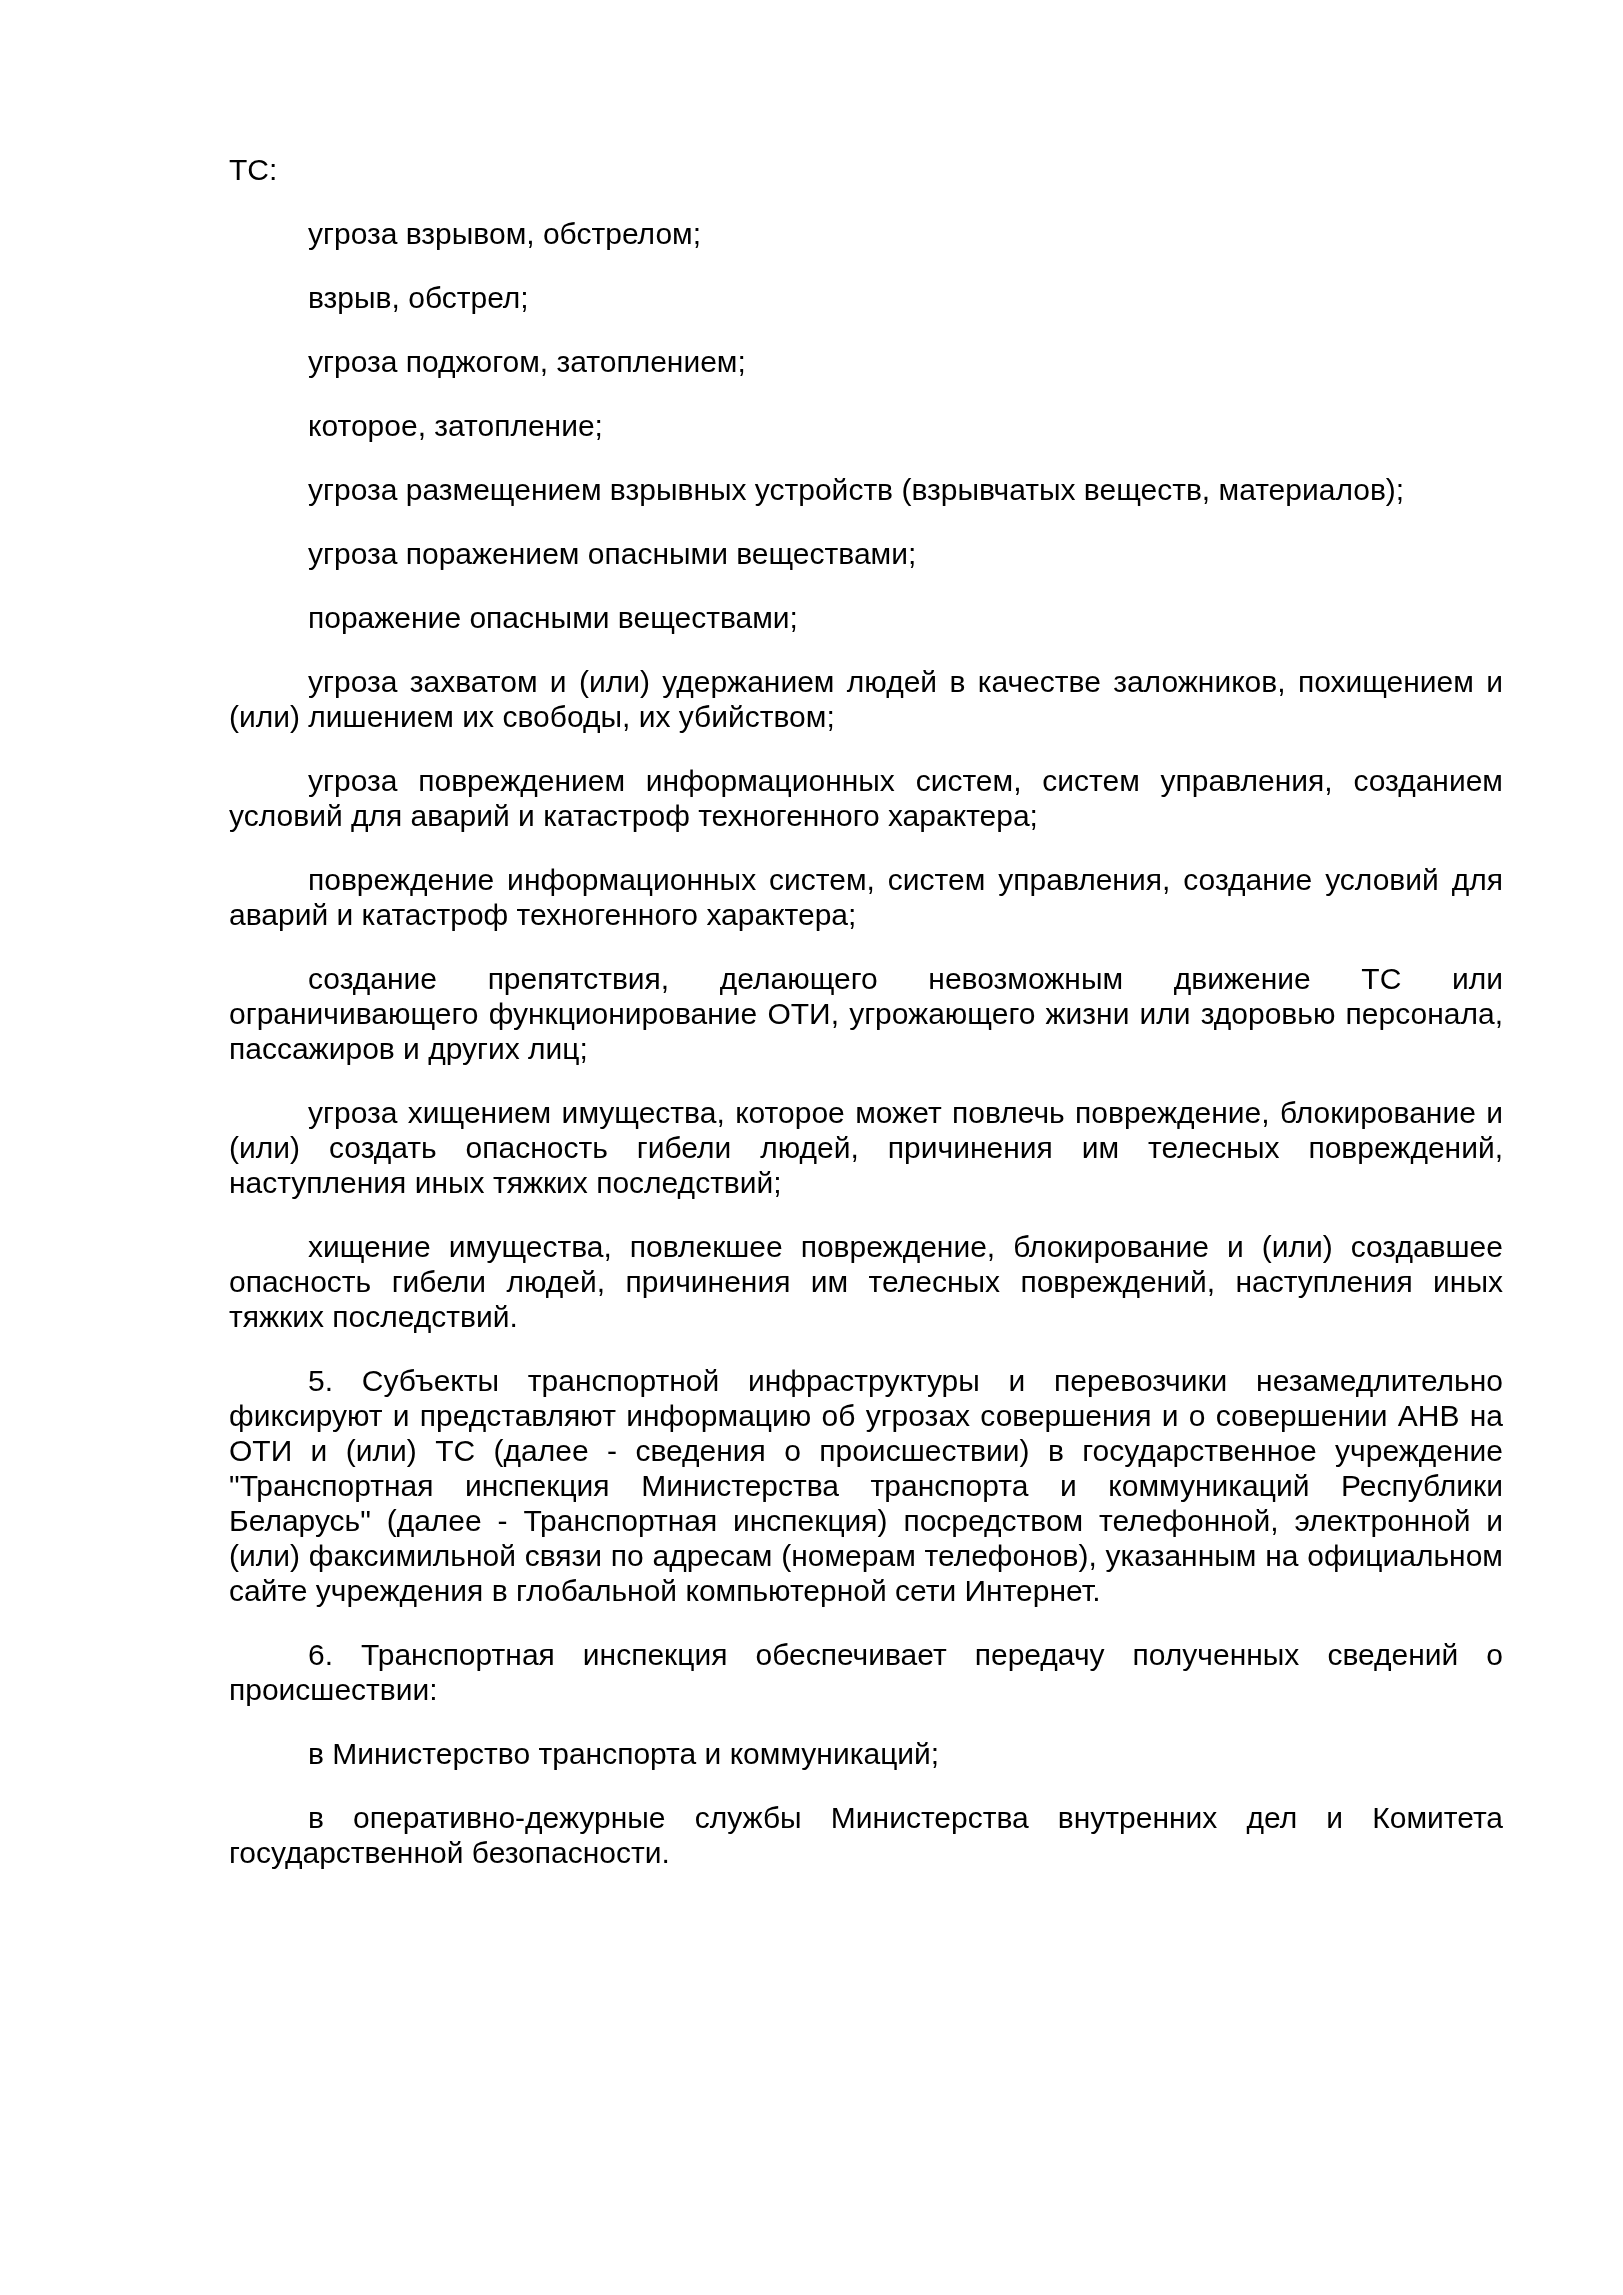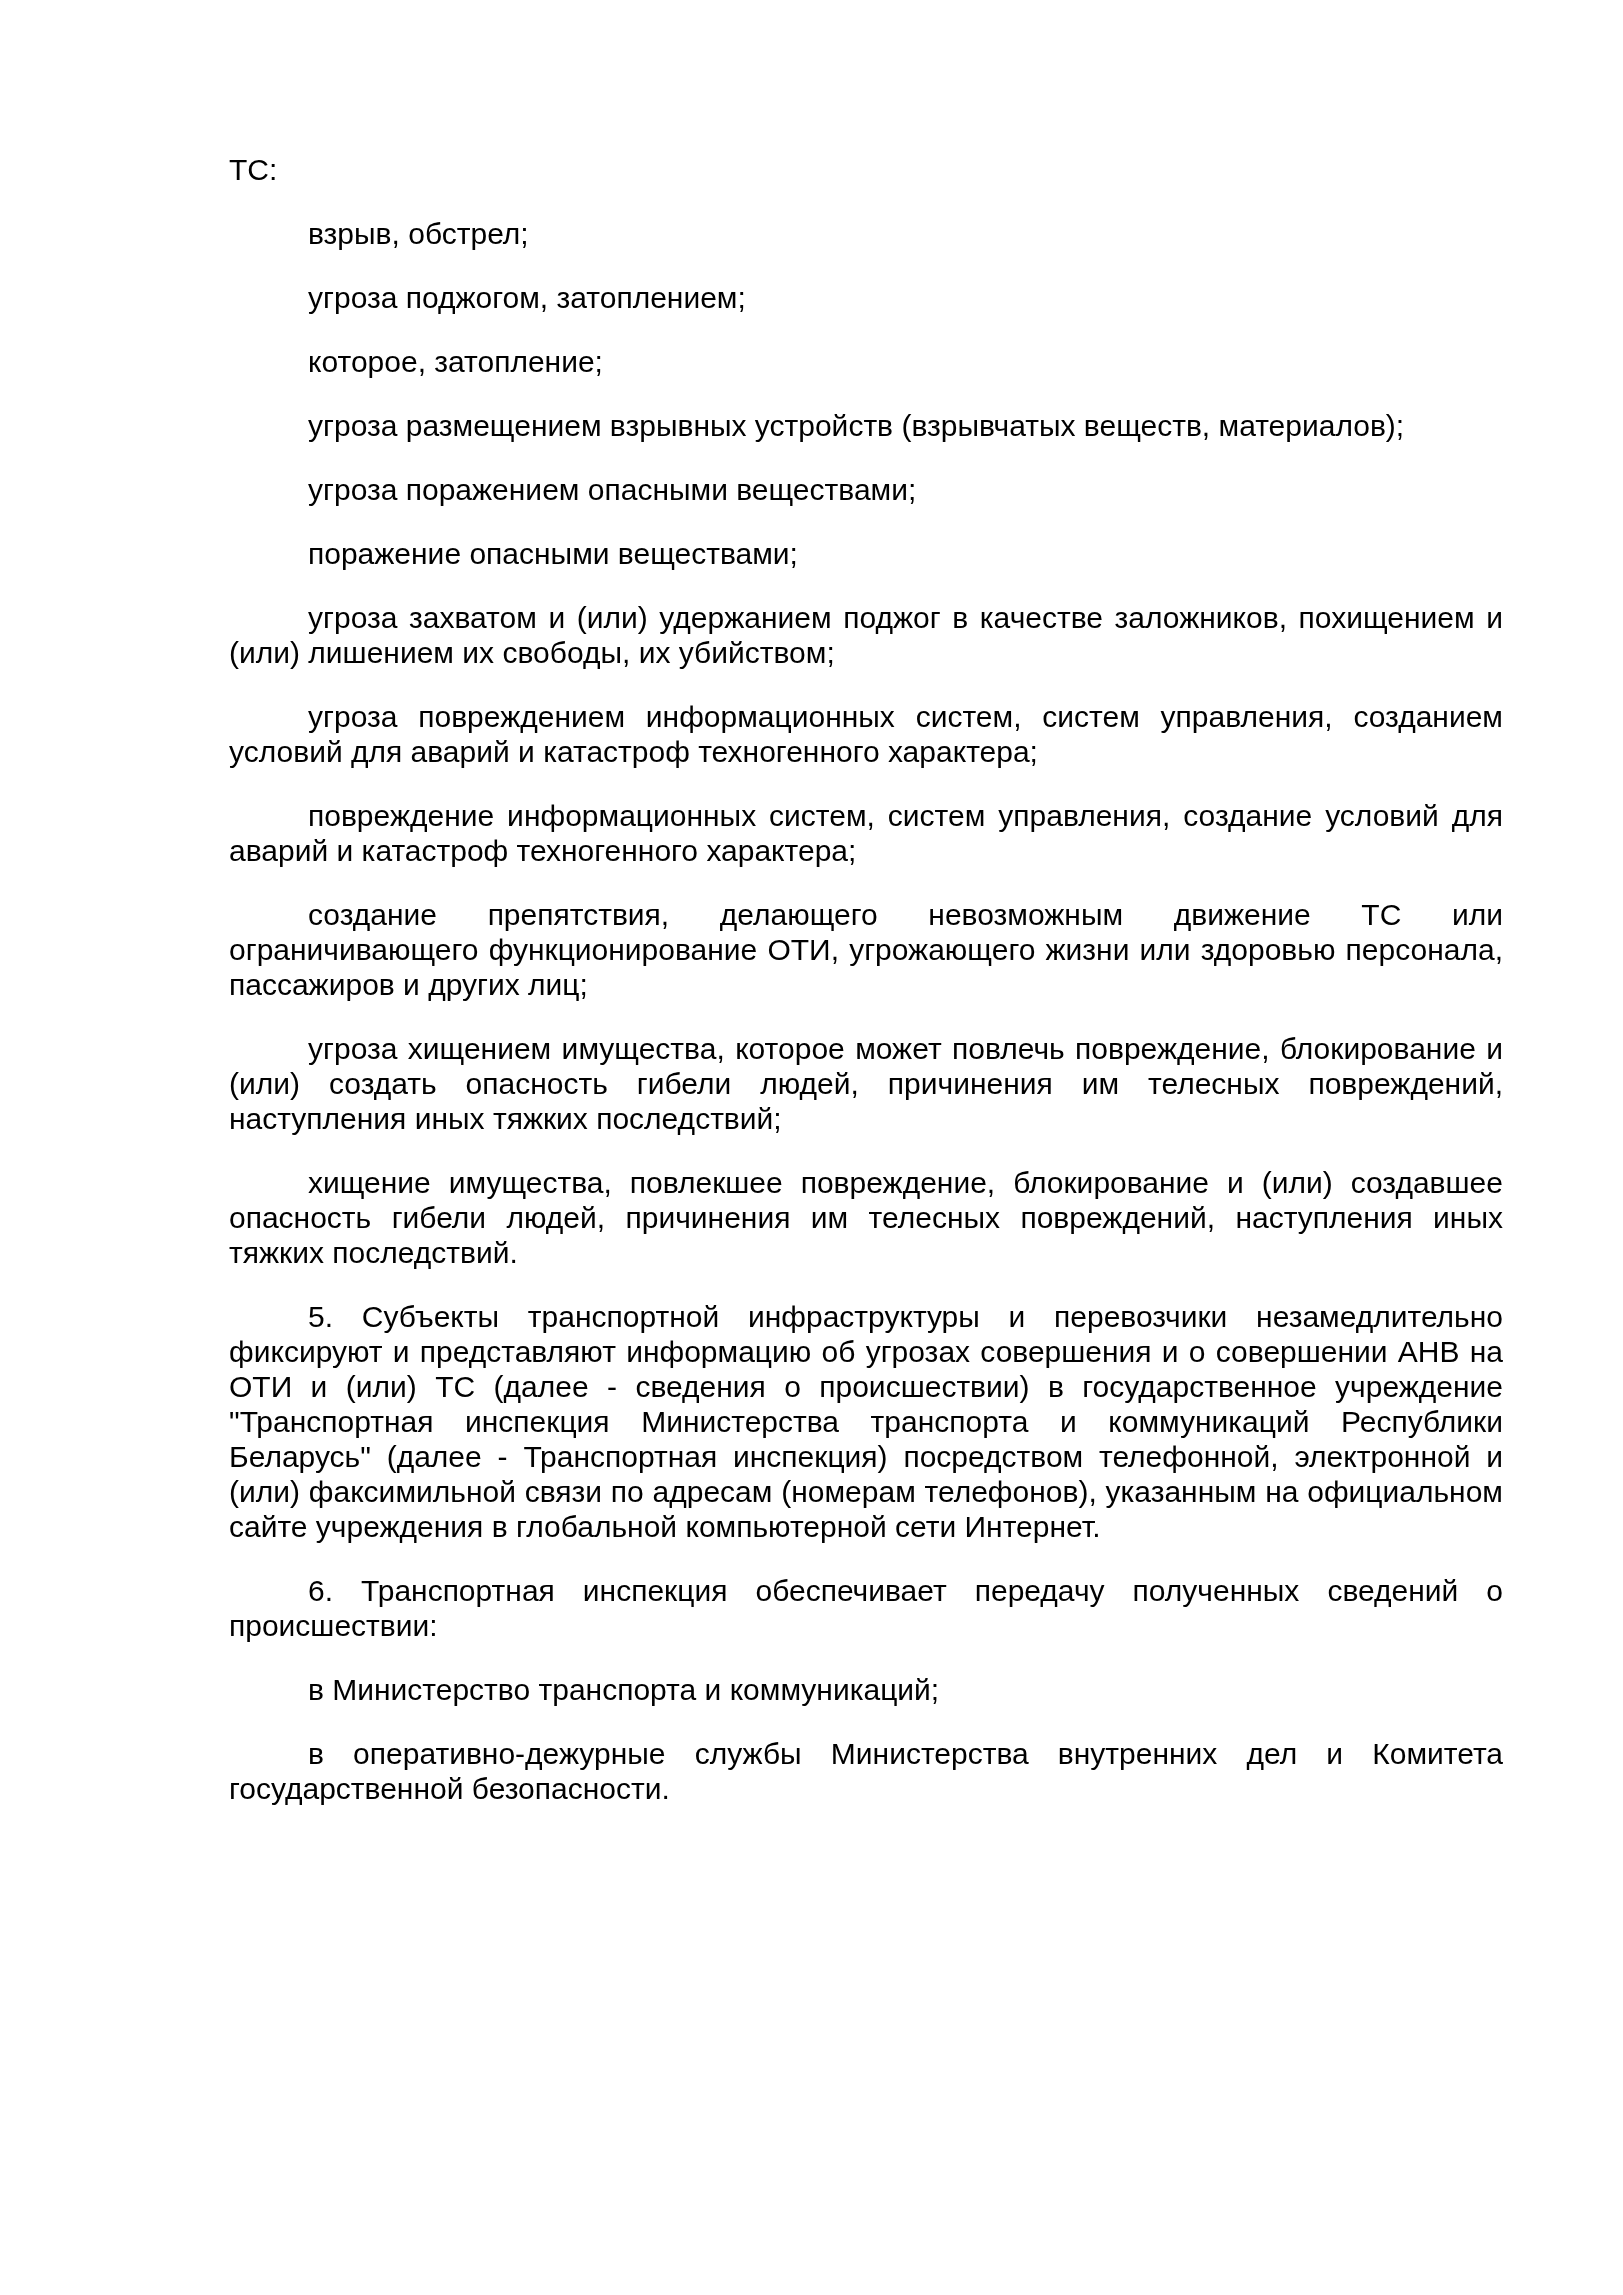--- a/index.html
+++ b/index.html
@@ -29,27 +29,28 @@
   }
   .para.no-indent {
     text-indent: 0;
   }
 </style>
 </head>
 <body>
 
 <div class="page">
   <p class="para no-indent">ТС:</p>
+  <p class="para">угроза взрывом, обстрелом;</p>
   <p class="para">взрыв, обстрел;</p>
   <p class="para">угроза поджогом, затоплением;</p>
   <p class="para">которое, затопление;</p>
   <p class="para">угроза размещением взрывных устройств (взрывчатых веществ, материалов);</p>
   <p class="para">угроза поражением опасными веществами;</p>
   <p class="para">поражение опасными веществами;</p>
-  <p class="para">угроза захватом и (или) удержанием поджог в качестве заложников, похищением и (или) лишением их свободы, их убийством;</p>
+  <p class="para">угроза захватом и (или) удержанием людей в качестве заложников, похищением и (или) лишением их свободы, их убийством;</p>
   <p class="para">угроза повреждением информационных систем, систем управления, созданием условий для аварий и катастроф техногенного характера;</p>
   <p class="para">повреждение информационных систем, систем управления, создание условий для аварий и катастроф техногенного характера;</p>
   <p class="para">создание препятствия, делающего невозможным движение ТС или ограничивающего функционирование ОТИ, угрожающего жизни или здоровью персонала, пассажиров и других лиц;</p>
   <p class="para">угроза хищением имущества, которое может повлечь повреждение, блокирование и (или) создать опасность гибели людей, причинения им телесных повреждений, наступления иных тяжких последствий;</p>
   <p class="para">хищение имущества, повлекшее повреждение, блокирование и (или) создавшее опасность гибели людей, причинения им телесных повреждений, наступления иных тяжких последствий.</p>
   <p class="para">5. Субъекты транспортной инфраструктуры и перевозчики незамедлительно фиксируют и представляют информацию об угрозах совершения и о совершении АНВ на ОТИ и (или) ТС (далее - сведения о происшествии) в государственное учреждение "Транспортная инспекция Министерства транспорта и коммуникаций Республики Беларусь" (далее - Транспортная инспекция) посредством телефонной, электронной и (или) факсимильной связи по адресам (номерам телефонов), указанным на официальном сайте учреждения в глобальной компьютерной сети Интернет.</p>
   <p class="para">6. Транспортная инспекция обеспечивает передачу полученных сведений о происшествии:</p>
   <p class="para">в Министерство транспорта и коммуникаций;</p>
   <p class="para">в оперативно-дежурные службы Министерства внутренних дел и Комитета государственной безопасности.</p>
 </div>

